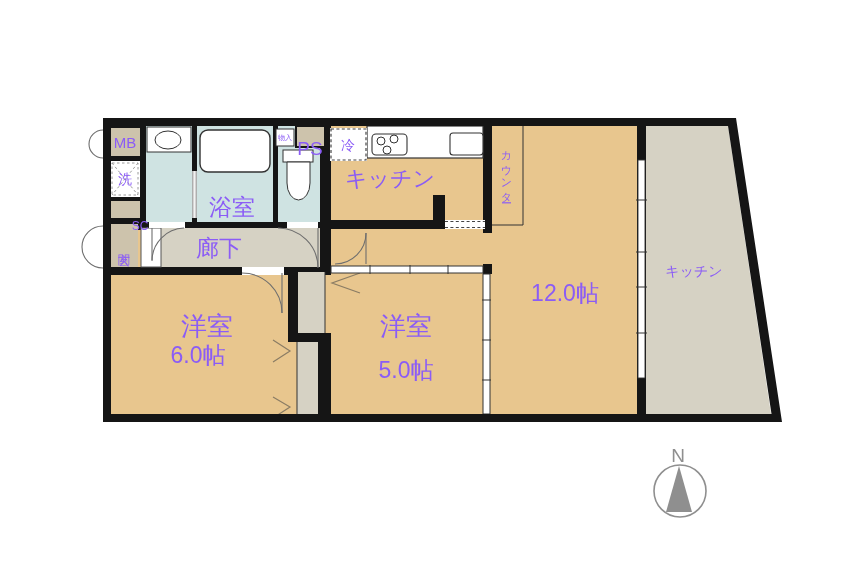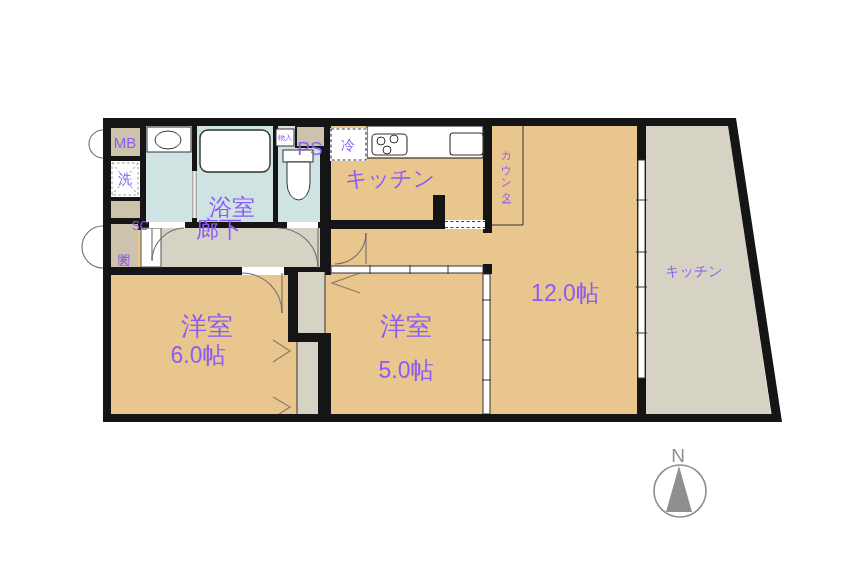--- a/index.html
+++ b/index.html
@@ -162,21 +162,21 @@
   <div class="lbl f15" style="left:125px;top:142px;">MB</div>
   <div class="lbl f14" style="left:125px;top:179px;">洗</div>
   <div class="lbl f12" style="left:140px;top:210px;margin-top:16px;">SC</div>
   <div class="lbl f12 vert" style="left:124px;top:245px;">玄関</div>
   <div class="lbl f23" style="left:232px;top:207px;text-align:right;">浴室</div>
   <div class="lbl f7" style="left:285px;top:137px;">物入</div>
   <div class="lbl f13" style="left:310px;top:136px;">PS</div>
   <div class="lbl f14" style="left:348px;top:145px;">冷</div>
   <div class="lbl f22" style="left:390px;top:179px;">キッチン</div>
   <div class="lbl f11 vert" style="left:506px;top:171px;">カウンター</div>
-  <div class="lbl f23" style="left:219px;top:229px;">廊下</div>
+  <div class="lbl f23" style="left:219px;top:248px;">廊下</div>
   <div class="lbl f23" style="left:565px;top:293px;">12.0帖</div>
   <div class="lbl f26" style="left:207px;top:326px;">洋室</div>
   <div class="lbl f23" style="left:198px;top:355px;">6.0帖</div>
   <div class="lbl f26" style="left:406px;top:326px;">洋室</div>
   <div class="lbl f23" style="left:406px;top:370px;">5.0帖</div>
   <div class="lbl f14" style="left:694px;top:271px;">キッチン</div>
   <div class="lbl f19 gray-txt" style="left:678px;top:455px;">N</div>
 </div>
 
 </body></html>

